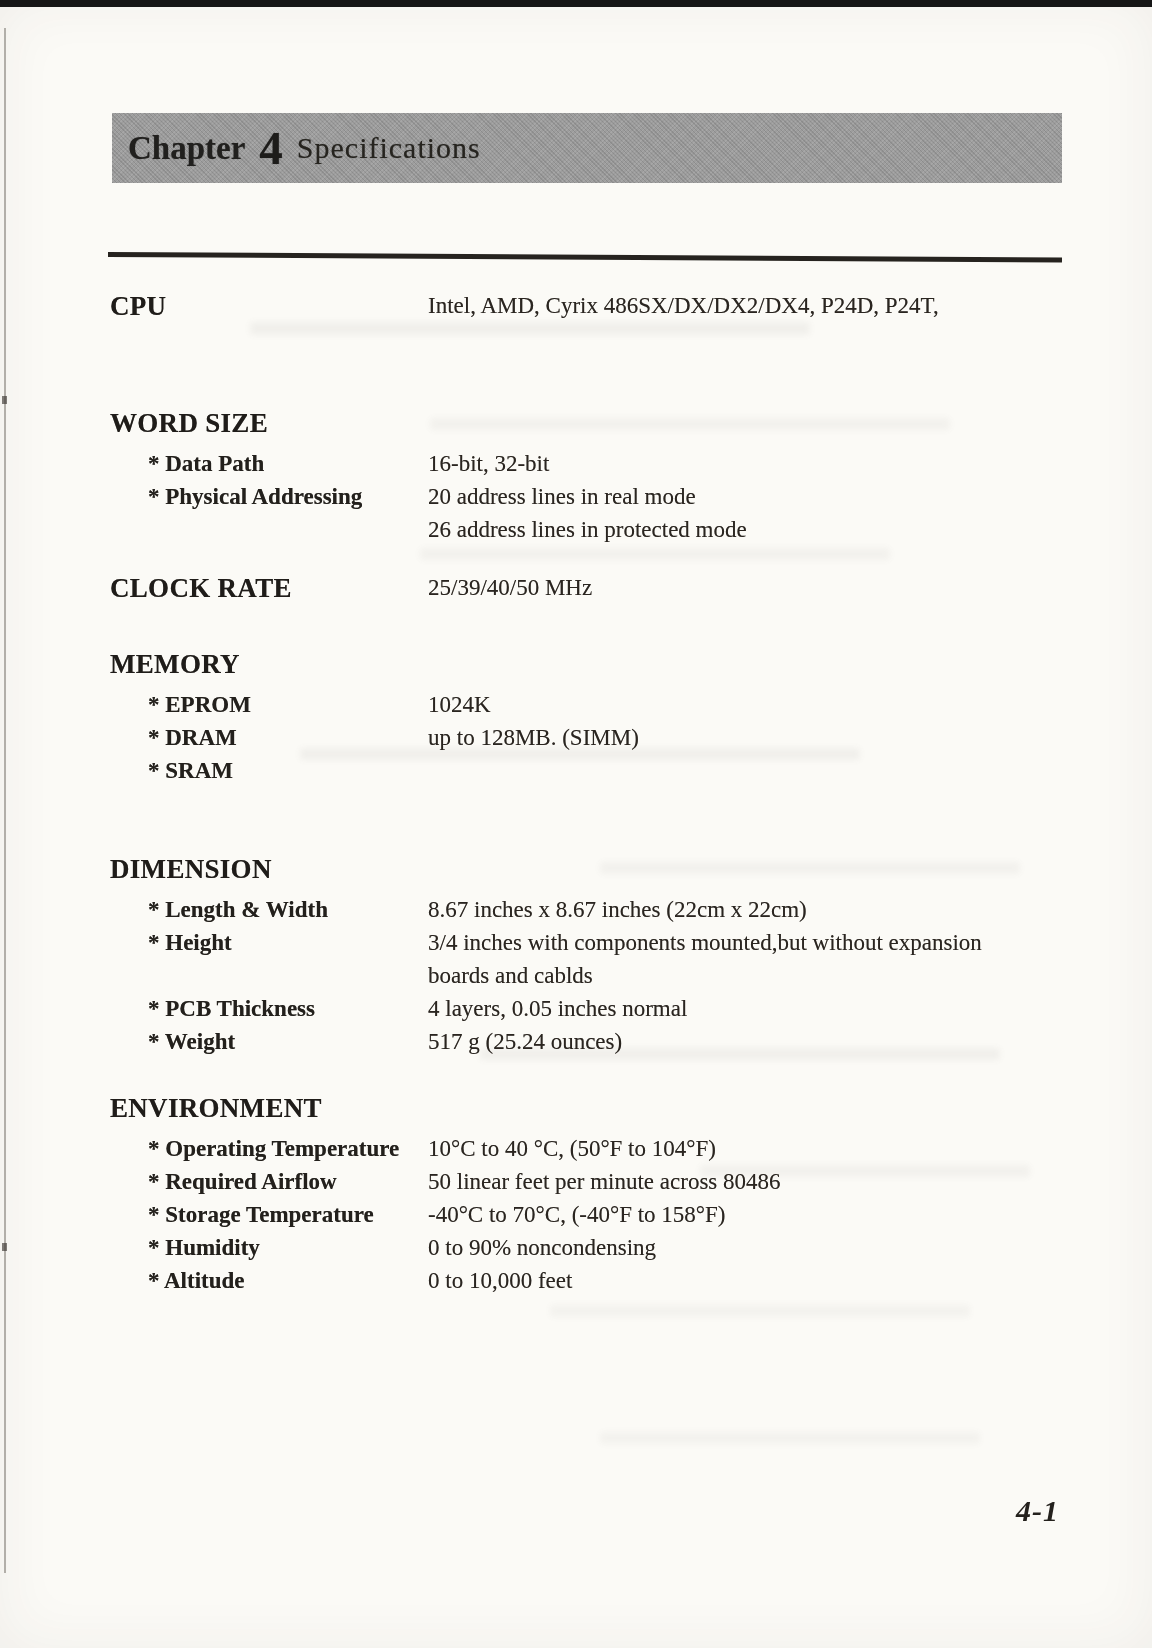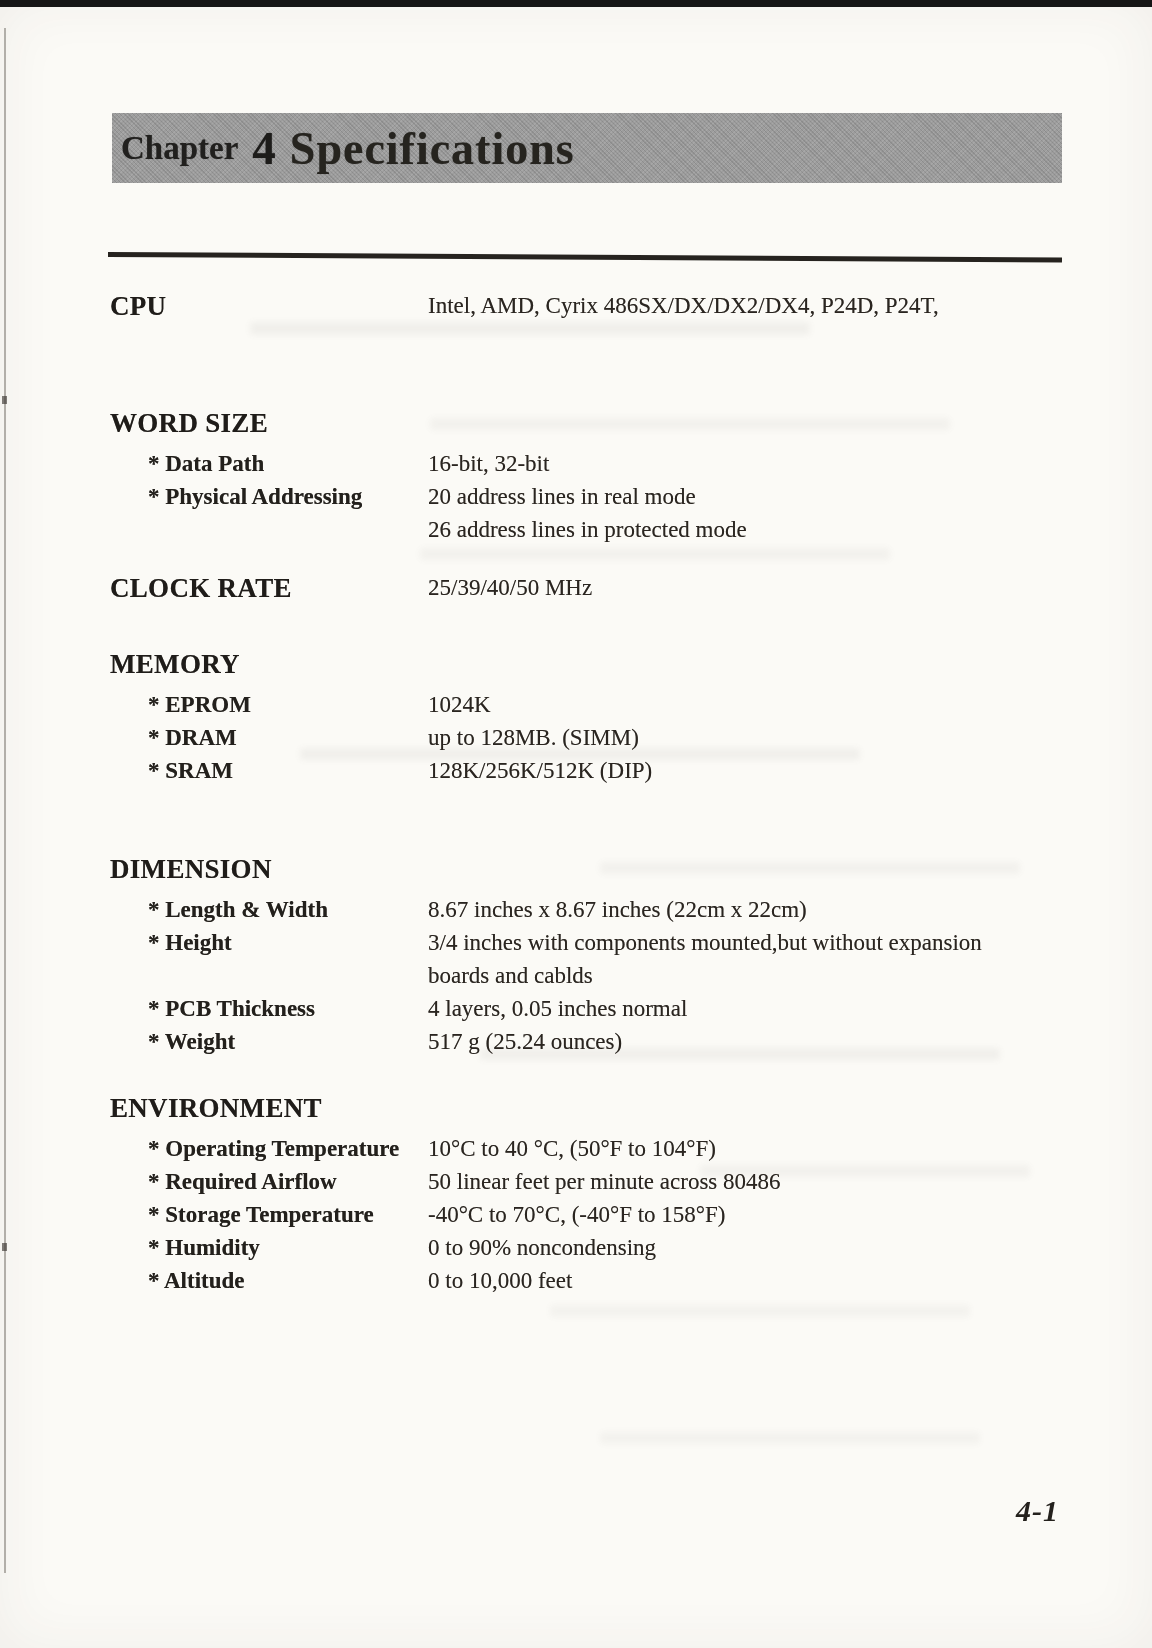--- a/index.html
+++ b/index.html
@@ -13,25 +13,25 @@
   .scan-left{position:absolute;top:28px;left:4px;width:2px;height:1545px;background:rgba(110,105,98,.5);}
   .scan-tick{position:absolute;left:2px;width:5px;height:8px;background:rgba(60,56,50,.65);}
 
   .banner{
     position:absolute;left:112px;top:113px;width:950px;height:70px;
     background-color:#9d9d9d;
     background-image:
       repeating-linear-gradient(45deg, rgba(40,40,40,.14) 0 1px, rgba(0,0,0,0) 1px 3px),
       repeating-linear-gradient(135deg, rgba(255,255,255,.10) 0 1px, rgba(0,0,0,0) 1px 3px);
     display:flex;align-items:center;gap:14px;
-    padding-left:9px;box-sizing:border-box;
+    padding-left:16px;box-sizing:border-box;
   }
   .banner .chap{font-size:33px;font-weight:bold;color:#21201e;text-shadow:0 0 1px rgba(20,20,20,.45);}
   .banner .num{font-size:47px;font-weight:bold;color:#1d1c1a;text-shadow:0 0 1px rgba(20,20,20,.45);}
-  .banner .btitle{font-size:46px;font-weight:bold;color:#26241f;letter-spacing:1px;text-shadow:0 0 1px rgba(20,20,20,.4);}
+  .banner .btitle{font-size:30px;font-weight:normal;color:#26241f;letter-spacing:1px;text-shadow:0 0 1px rgba(20,20,20,.4);}
 
   .rule{position:absolute;left:108px;top:252px;width:954px;height:5px;background:#26231f;
         transform:rotate(0.33deg);transform-origin:left center;}
 
   .sec{position:absolute;left:110px;width:1000px;}
   .shead{margin:12px 0 7px 0;font-size:27px;line-height:34px;font-weight:bold;
          letter-spacing:.3px;color:#1f1c19;white-space:nowrap;text-shadow:0 0 .5px rgba(30,25,20,.55);}
   .hrow{display:grid;grid-template-columns:318px 1fr;}
   .hrow .shead{margin:0;}
   .row{display:grid;grid-template-columns:318px 1fr;}
@@ -114,21 +114,20 @@
     <div class="row">
       <div class="lab">* EPROM</div>
       <div class="val">1024K</div>
     </div>
     <div class="row">
       <div class="lab">* DRAM</div>
       <div class="val">up to 128MB. (SIMM)</div>
     </div>
     <div class="row">
       <div class="lab">* SRAM</div>
-      <div class="val">128K/256K/512K (DIP)</div>
     </div>
   </section>
 
   <section class="sec" style="top:840px;">
     <h2 class="shead">DIMENSION</h2>
     <div class="row">
       <div class="lab">* Length &amp; Width</div>
       <div class="val">8.67 inches x 8.67 inches (22cm x 22cm)</div>
     </div>
     <div class="row">

